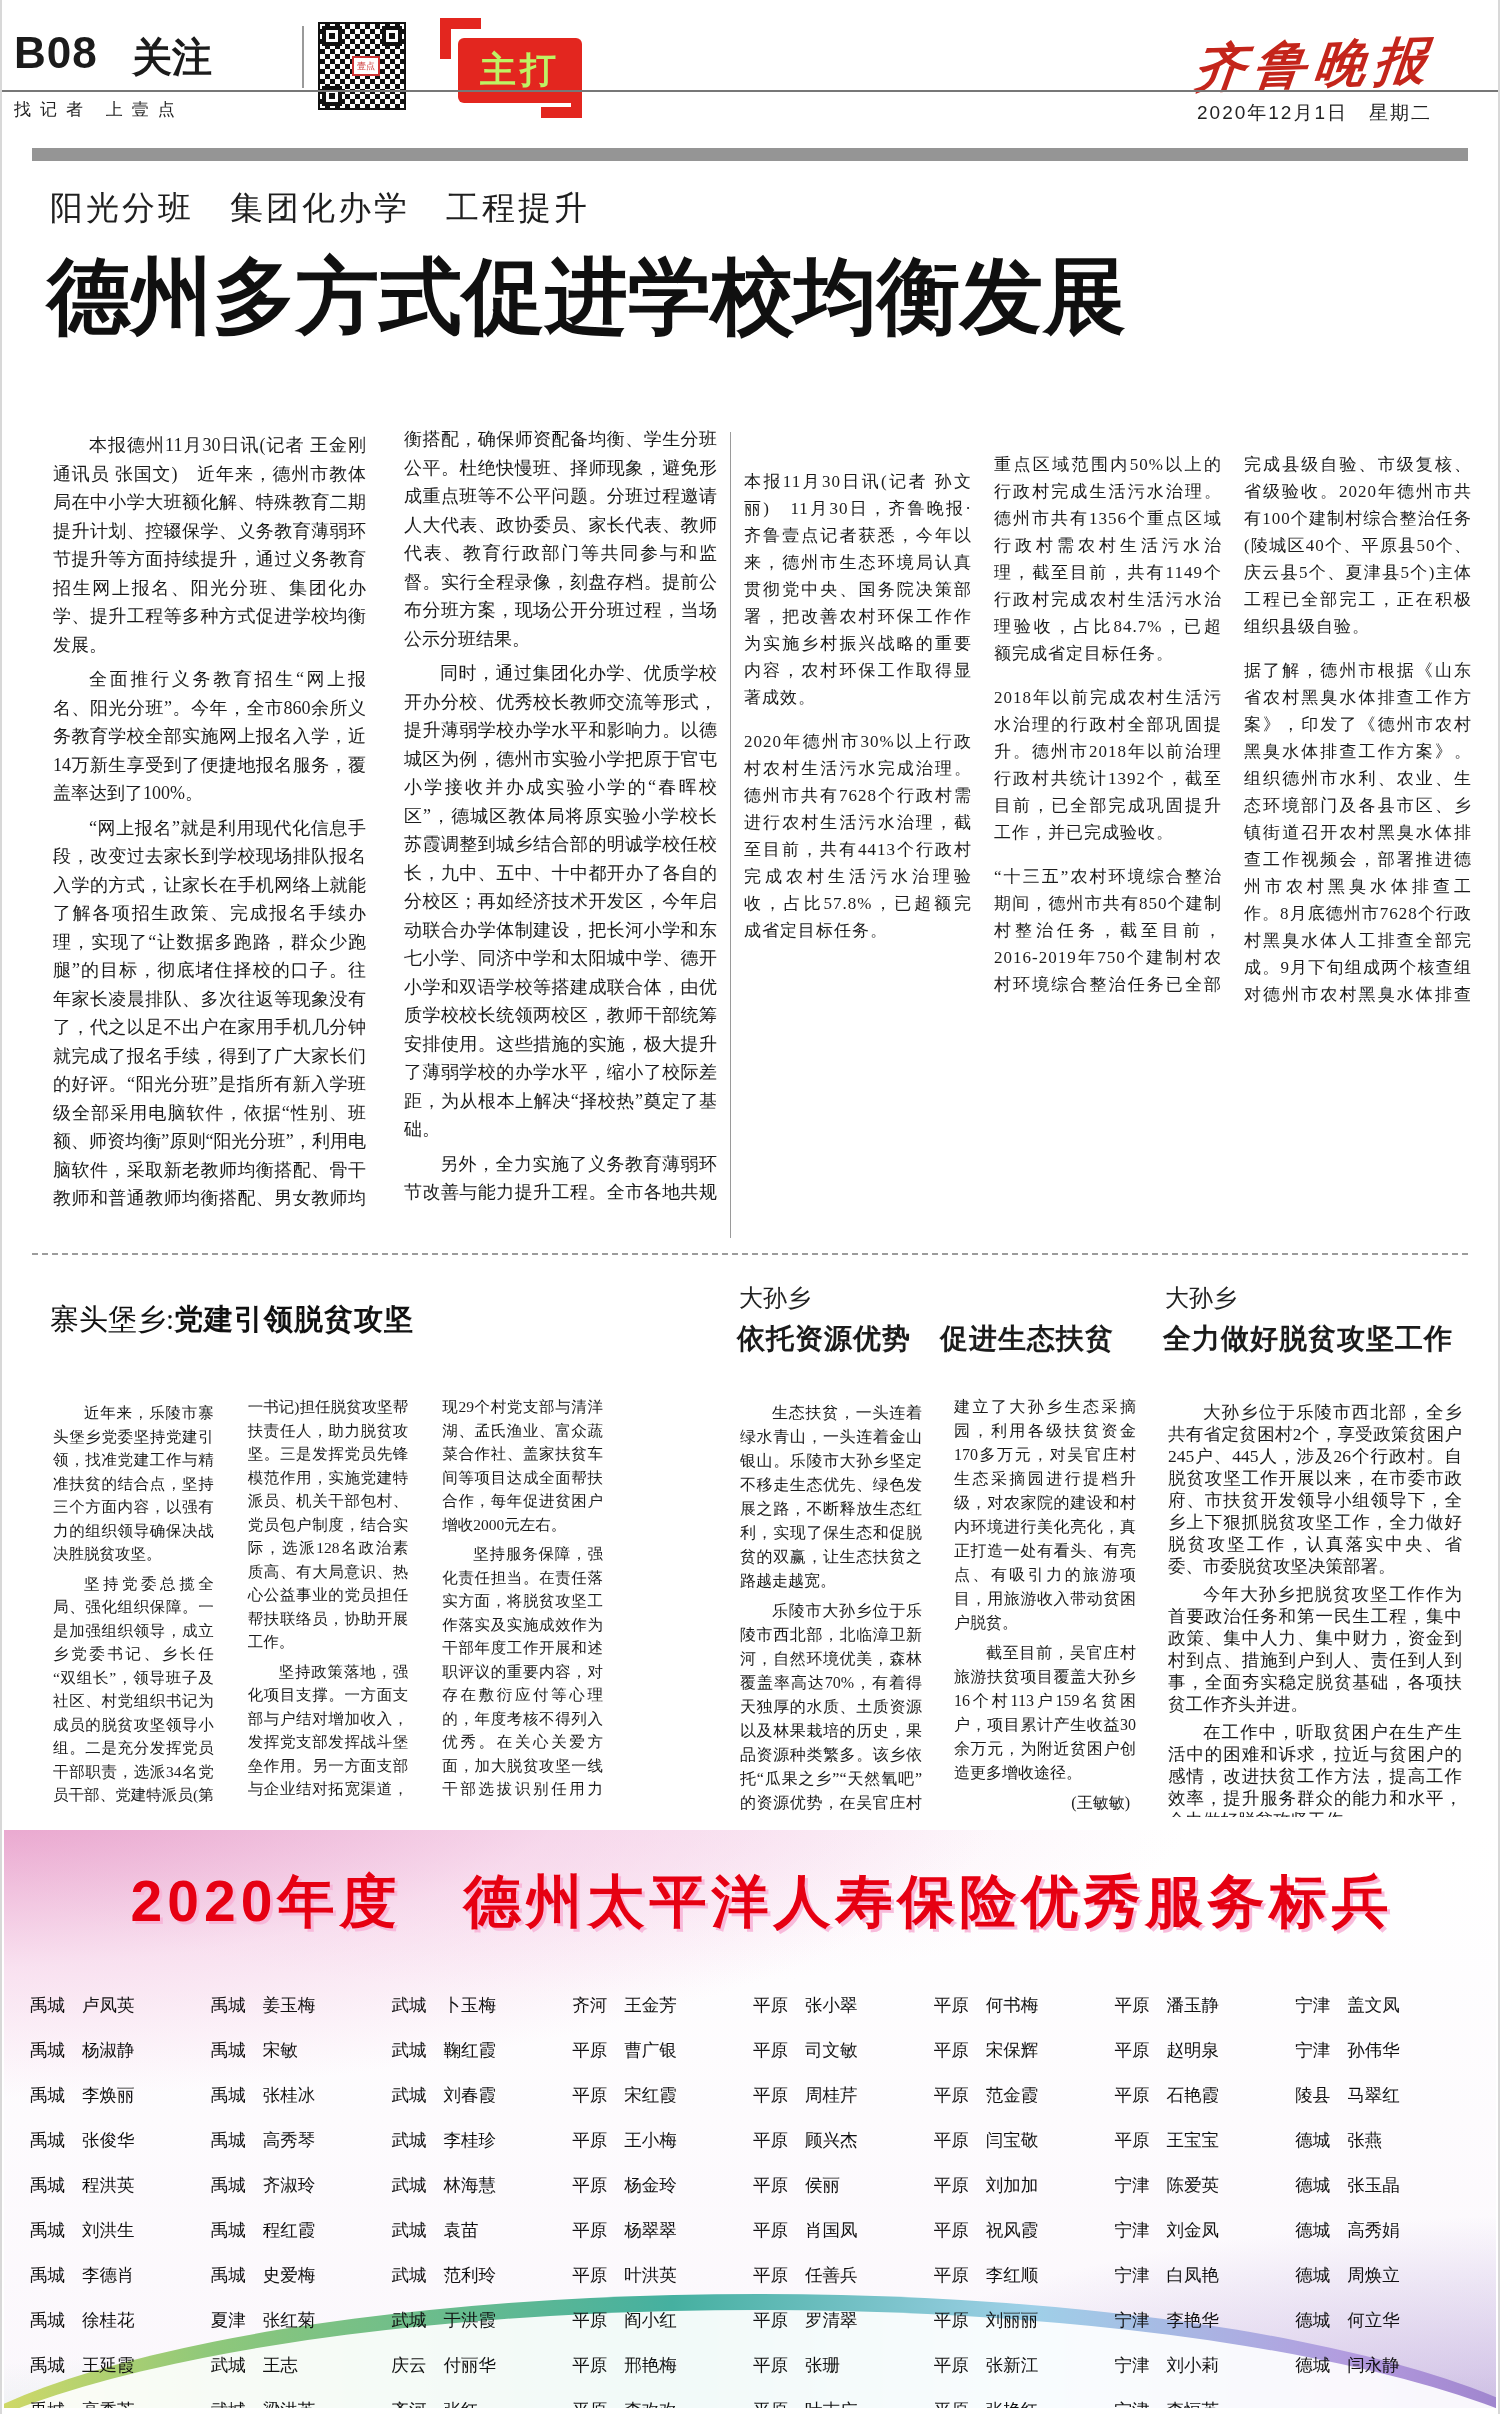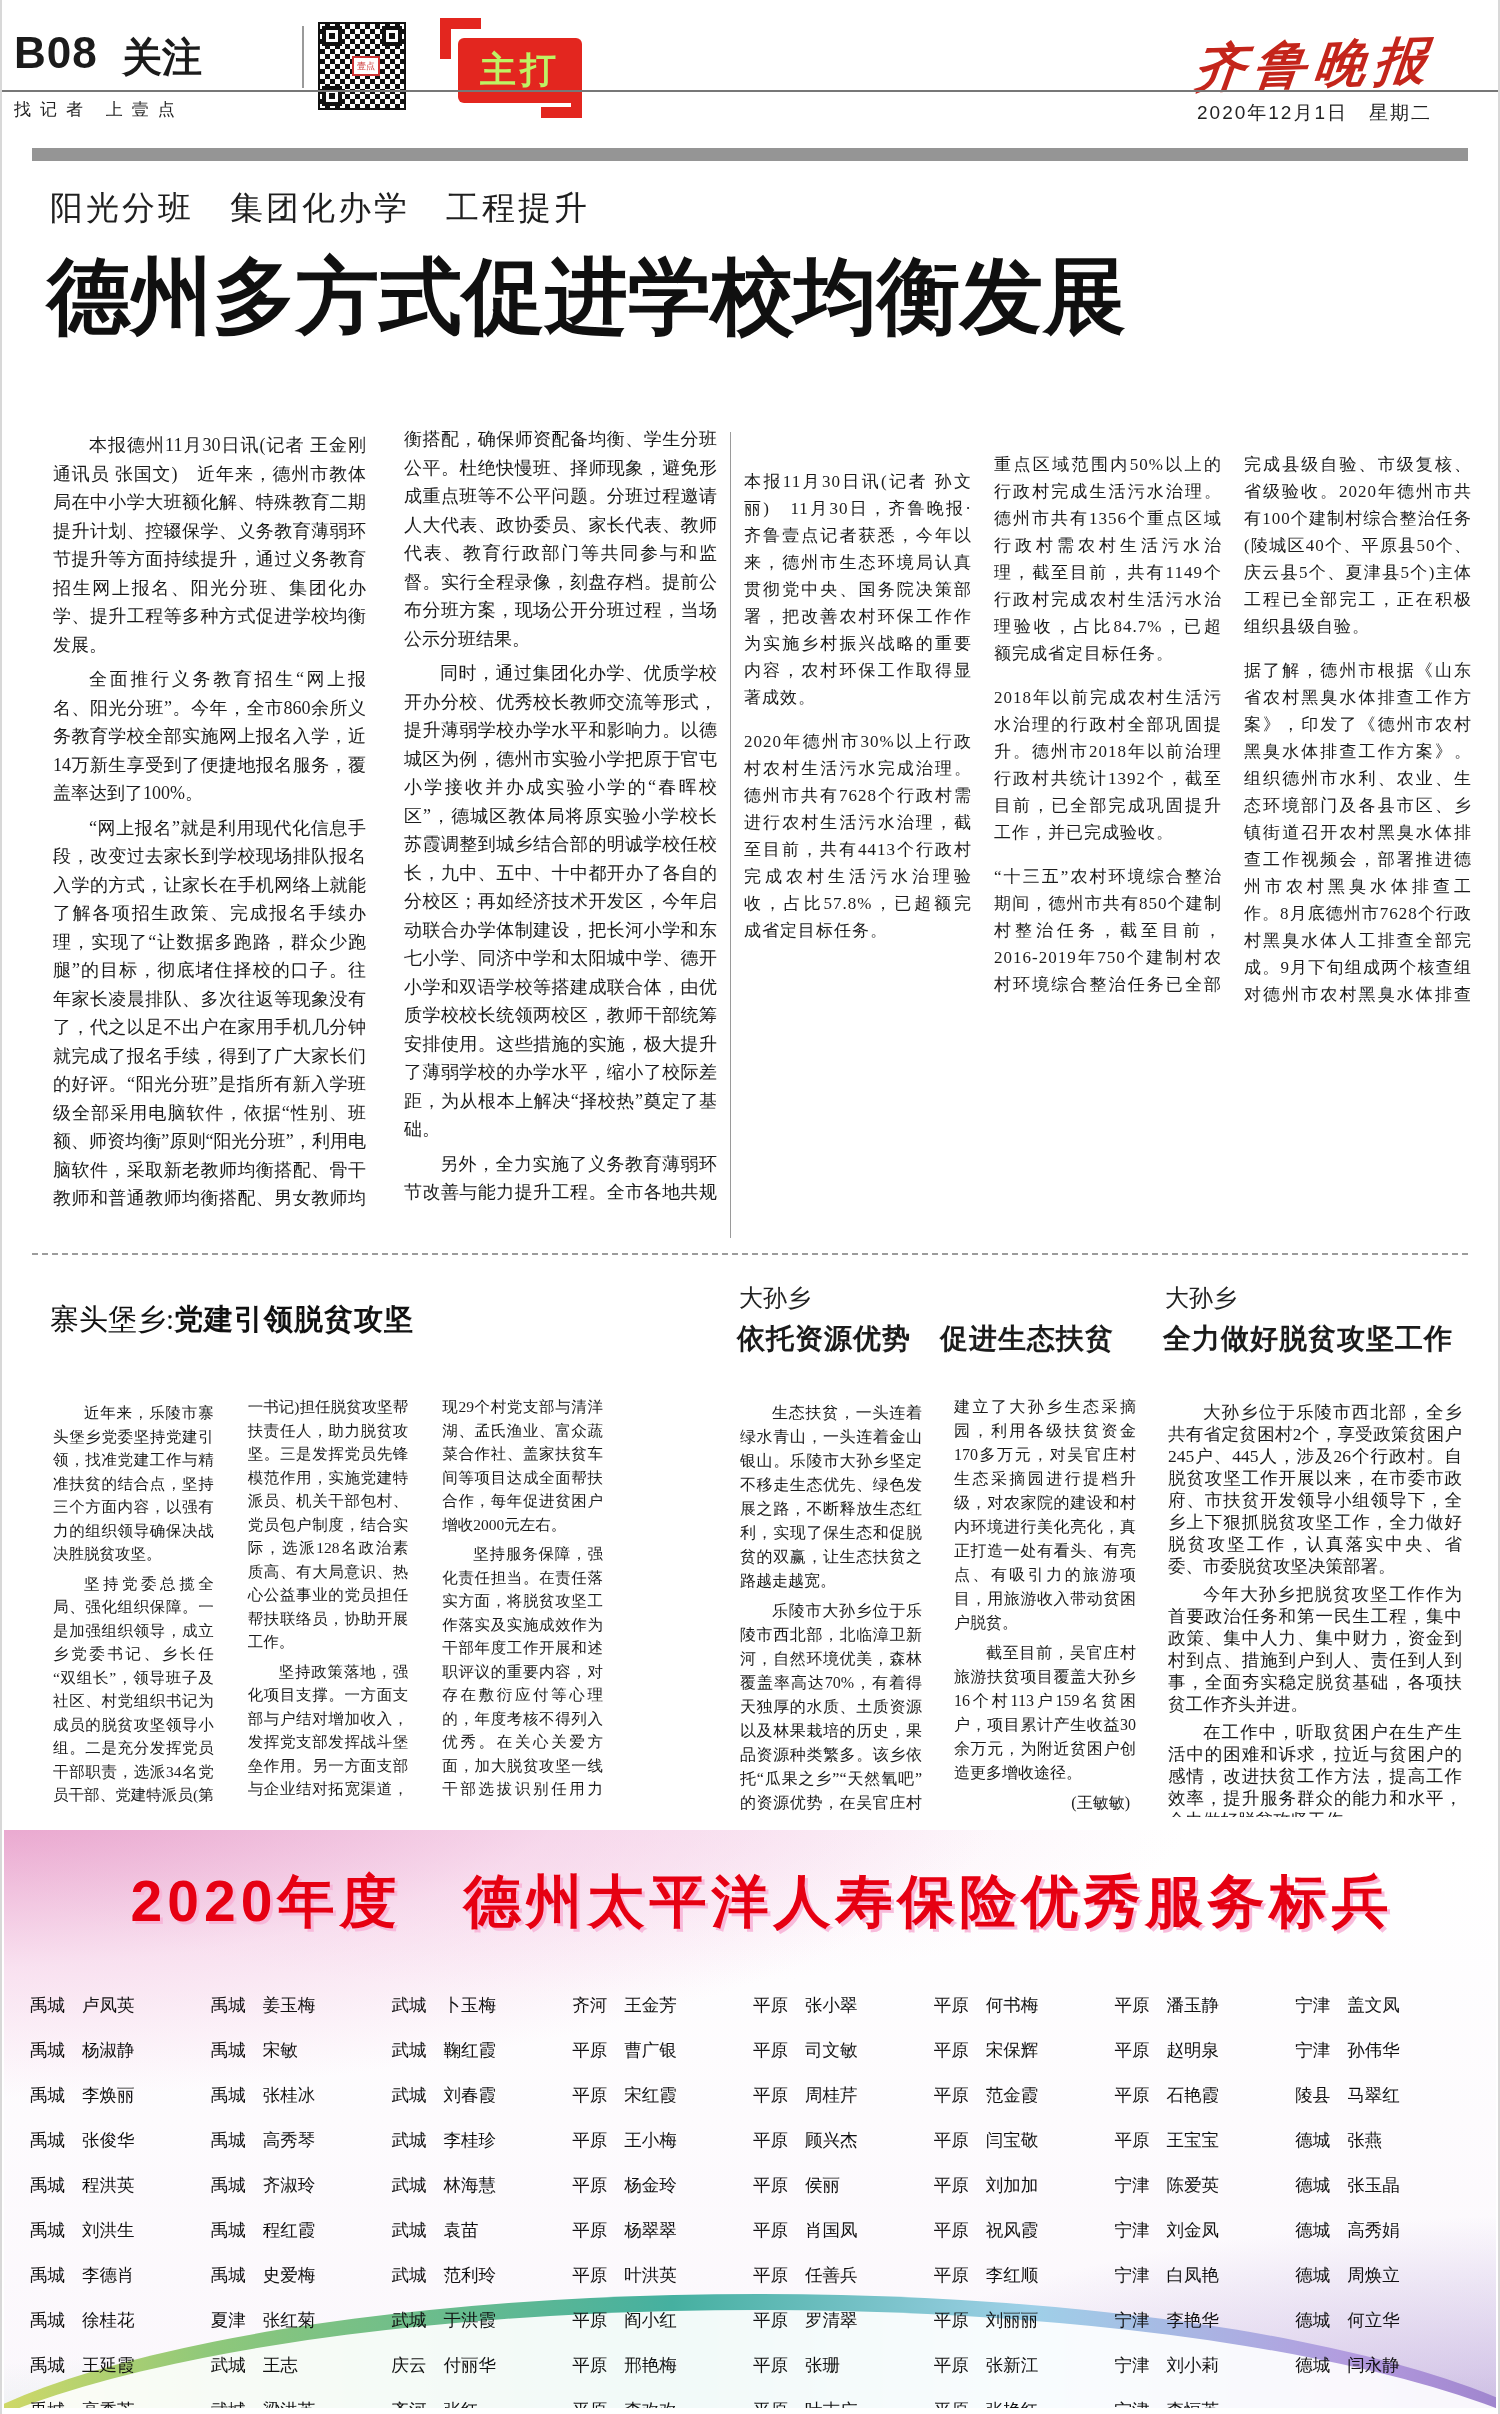--- a/index.html
+++ b/index.html
@@ -6,21 +6,21 @@
   body{
     width:1500px;height:2414px;position:relative;background:#fdfdfd;
     font-family:"Liberation Serif","DejaVu Serif",serif;color:#1b1b1b;
     overflow:hidden;
   }
   .page{position:absolute;inset:0;border-left:2px solid #d8d8d8;border-right:2px solid #d8d8d8;background:#fff;}
 
   
   .masthead-row{position:absolute;top:0;left:0;right:0;height:148px;}
   .pageno{position:absolute;left:12px;top:28px;font-family:"Liberation Sans","DejaVu Sans",sans-serif;font-weight:900;font-size:44px;letter-spacing:1px;}
-  .section-name{position:absolute;left:120px;top:30px;font-family:"Liberation Sans","DejaVu Sans",sans-serif;font-weight:900;font-size:40px;}
+  .section-name{position:absolute;left:130px;top:30px;font-family:"Liberation Sans","DejaVu Sans",sans-serif;font-weight:900;font-size:40px;}
   .head-vrule{position:absolute;left:300px;top:26px;height:62px;width:0;border-left:2px solid #9a9a9a;}
   .tagline{position:absolute;left:12px;top:98px;font-size:17px;letter-spacing:9px;font-family:"Liberation Sans","DejaVu Sans",sans-serif;color:#222;}
   .qr{position:absolute;left:318px;top:24px;width:84px;height:84px;
       background:conic-gradient(#111 25%,#fff 0 50%,#111 0 75%,#fff 0) 0 0/10px 10px;outline:2px solid #111;}
   .qr .finder{position:absolute;width:20px;height:20px;border:4px solid #111;background:#fff;box-sizing:border-box;}
   .qr .finder.tl{left:2px;top:2px;} .qr .finder.tr{right:2px;top:2px;} .qr .finder.bl{left:2px;bottom:2px;}
   .qr .finder i{position:absolute;inset:3px;background:#111;display:block;}
   .qr .logo{position:absolute;left:32px;top:32px;width:28px;height:20px;background:#fff;border:2px solid #c33;box-sizing:border-box;font-size:9px;color:#c33;line-height:16px;text-align:center;font-family:"Liberation Sans",sans-serif;}
   .badge-wrap{position:absolute;left:438px;top:18px;width:150px;height:100px;}
   .badge{position:absolute;left:18px;top:20px;background:#e3261f;color:#bef264;

